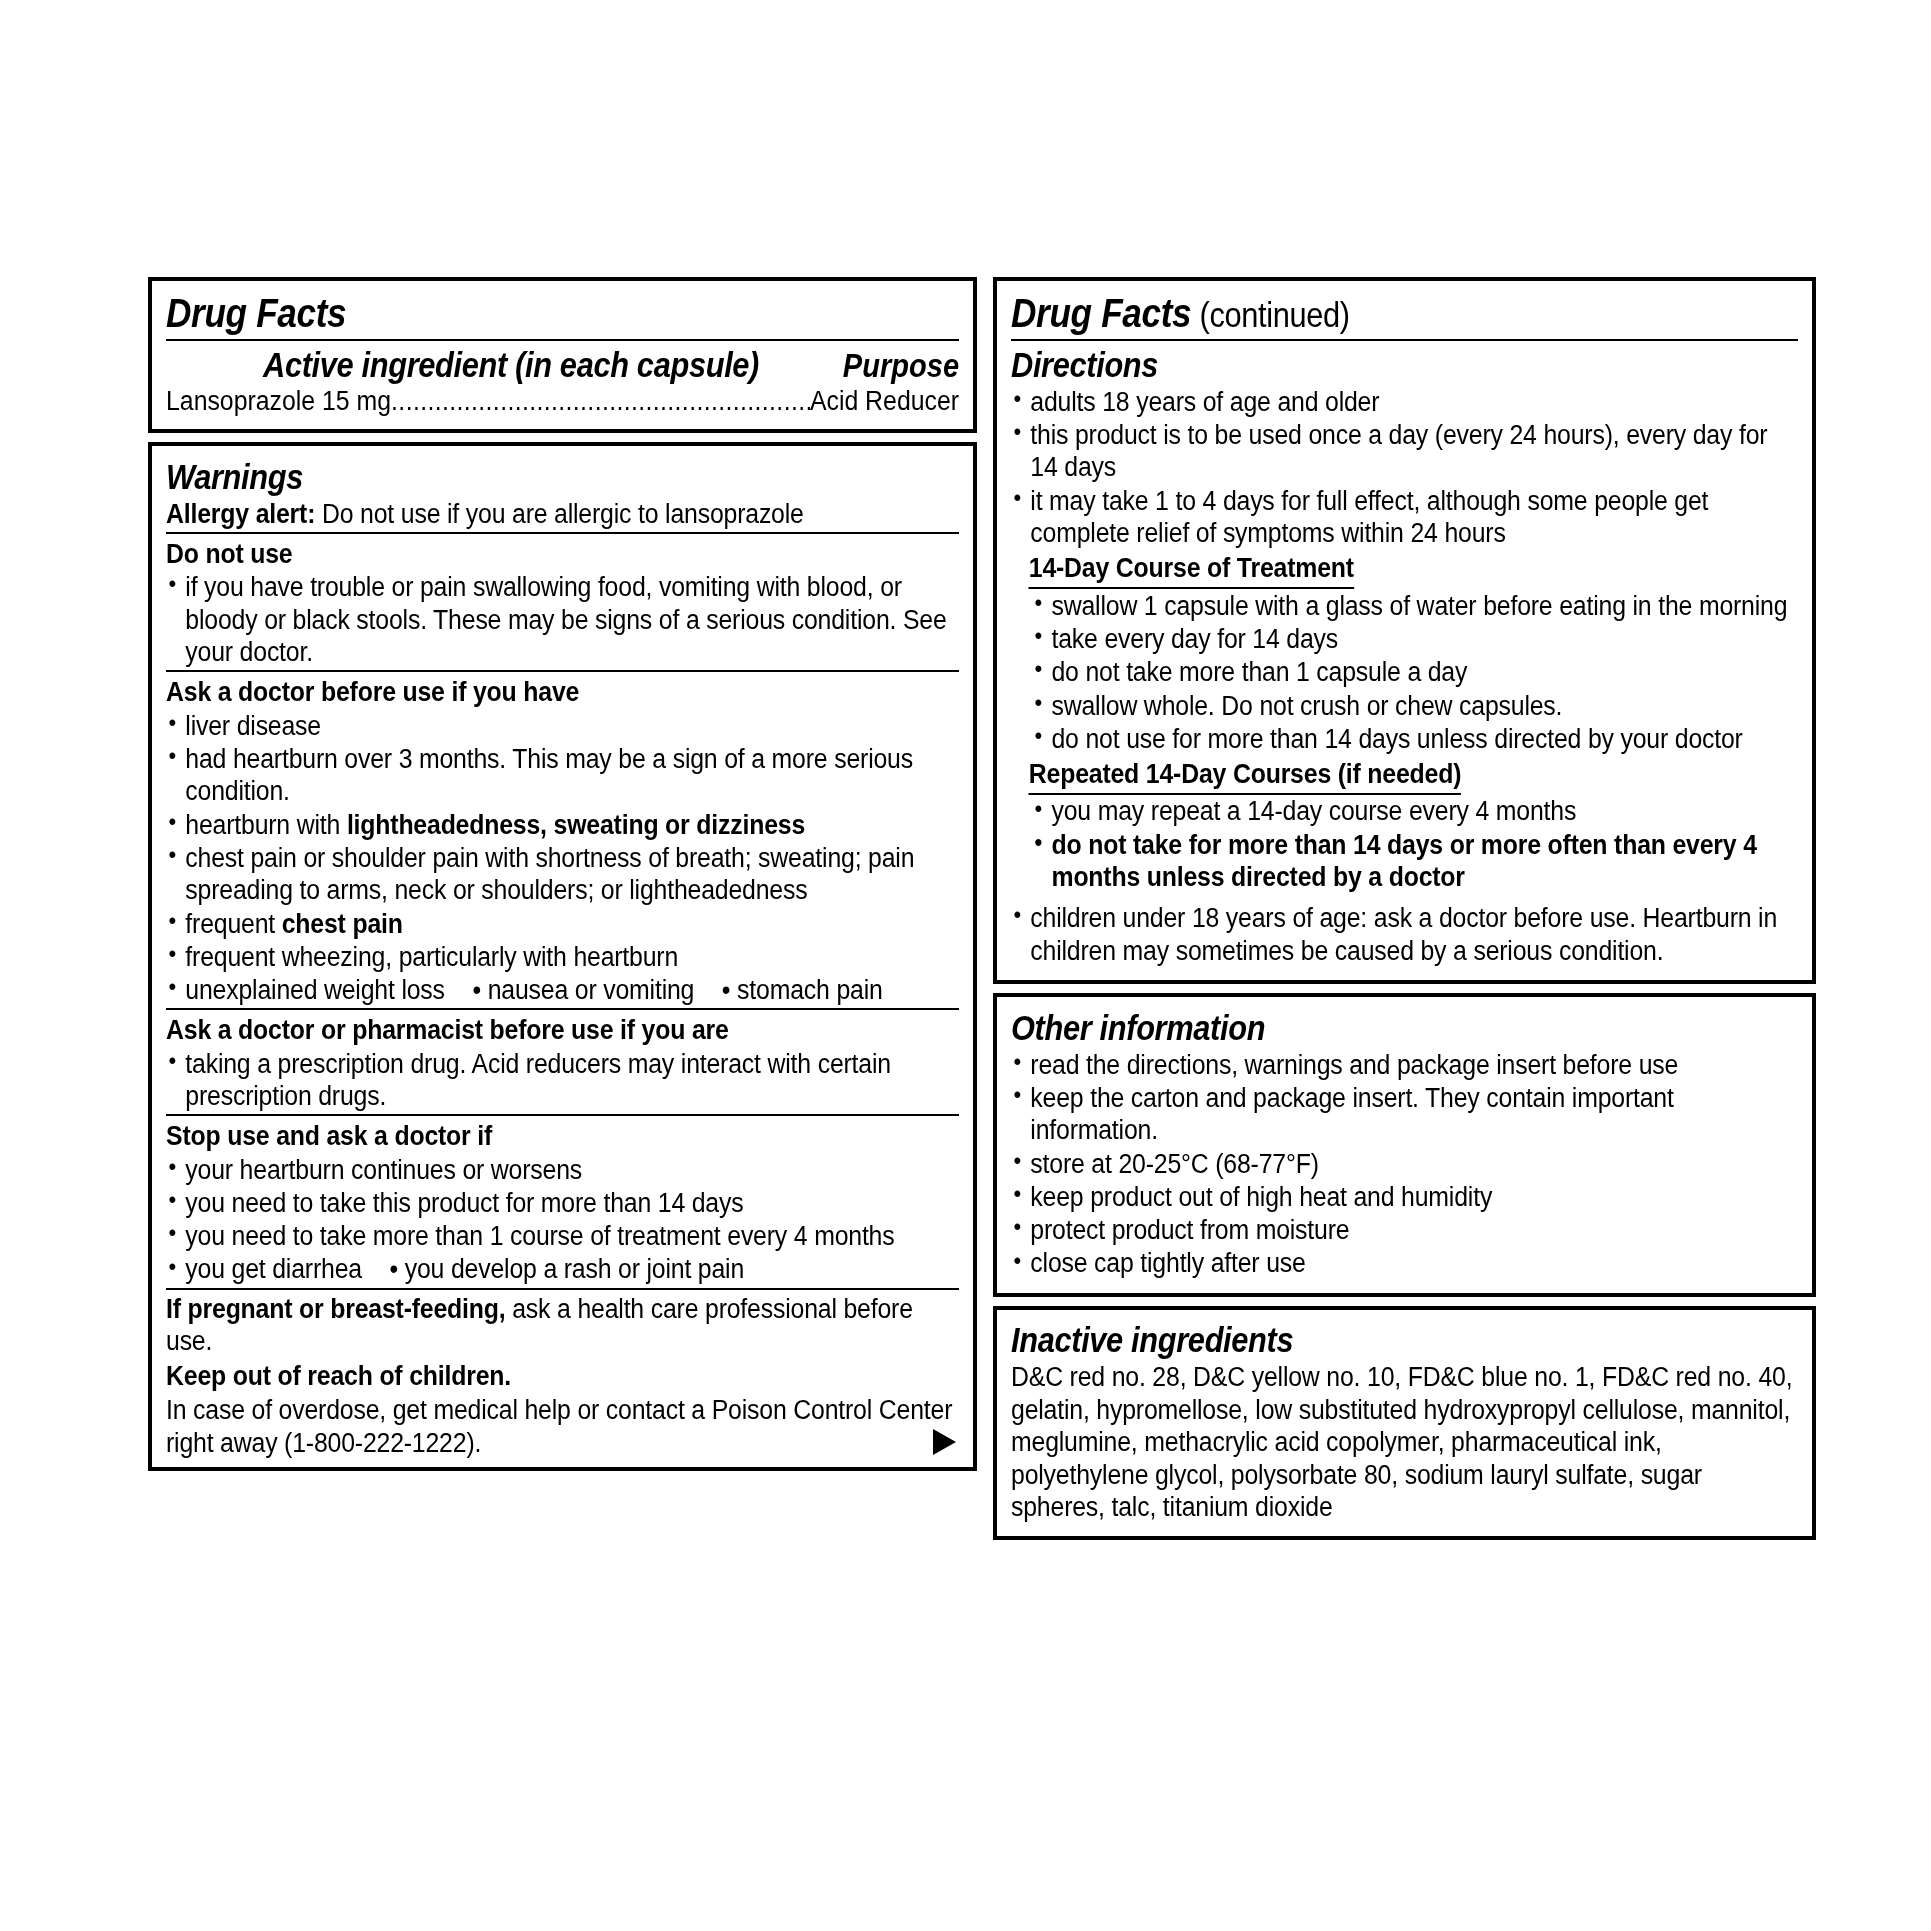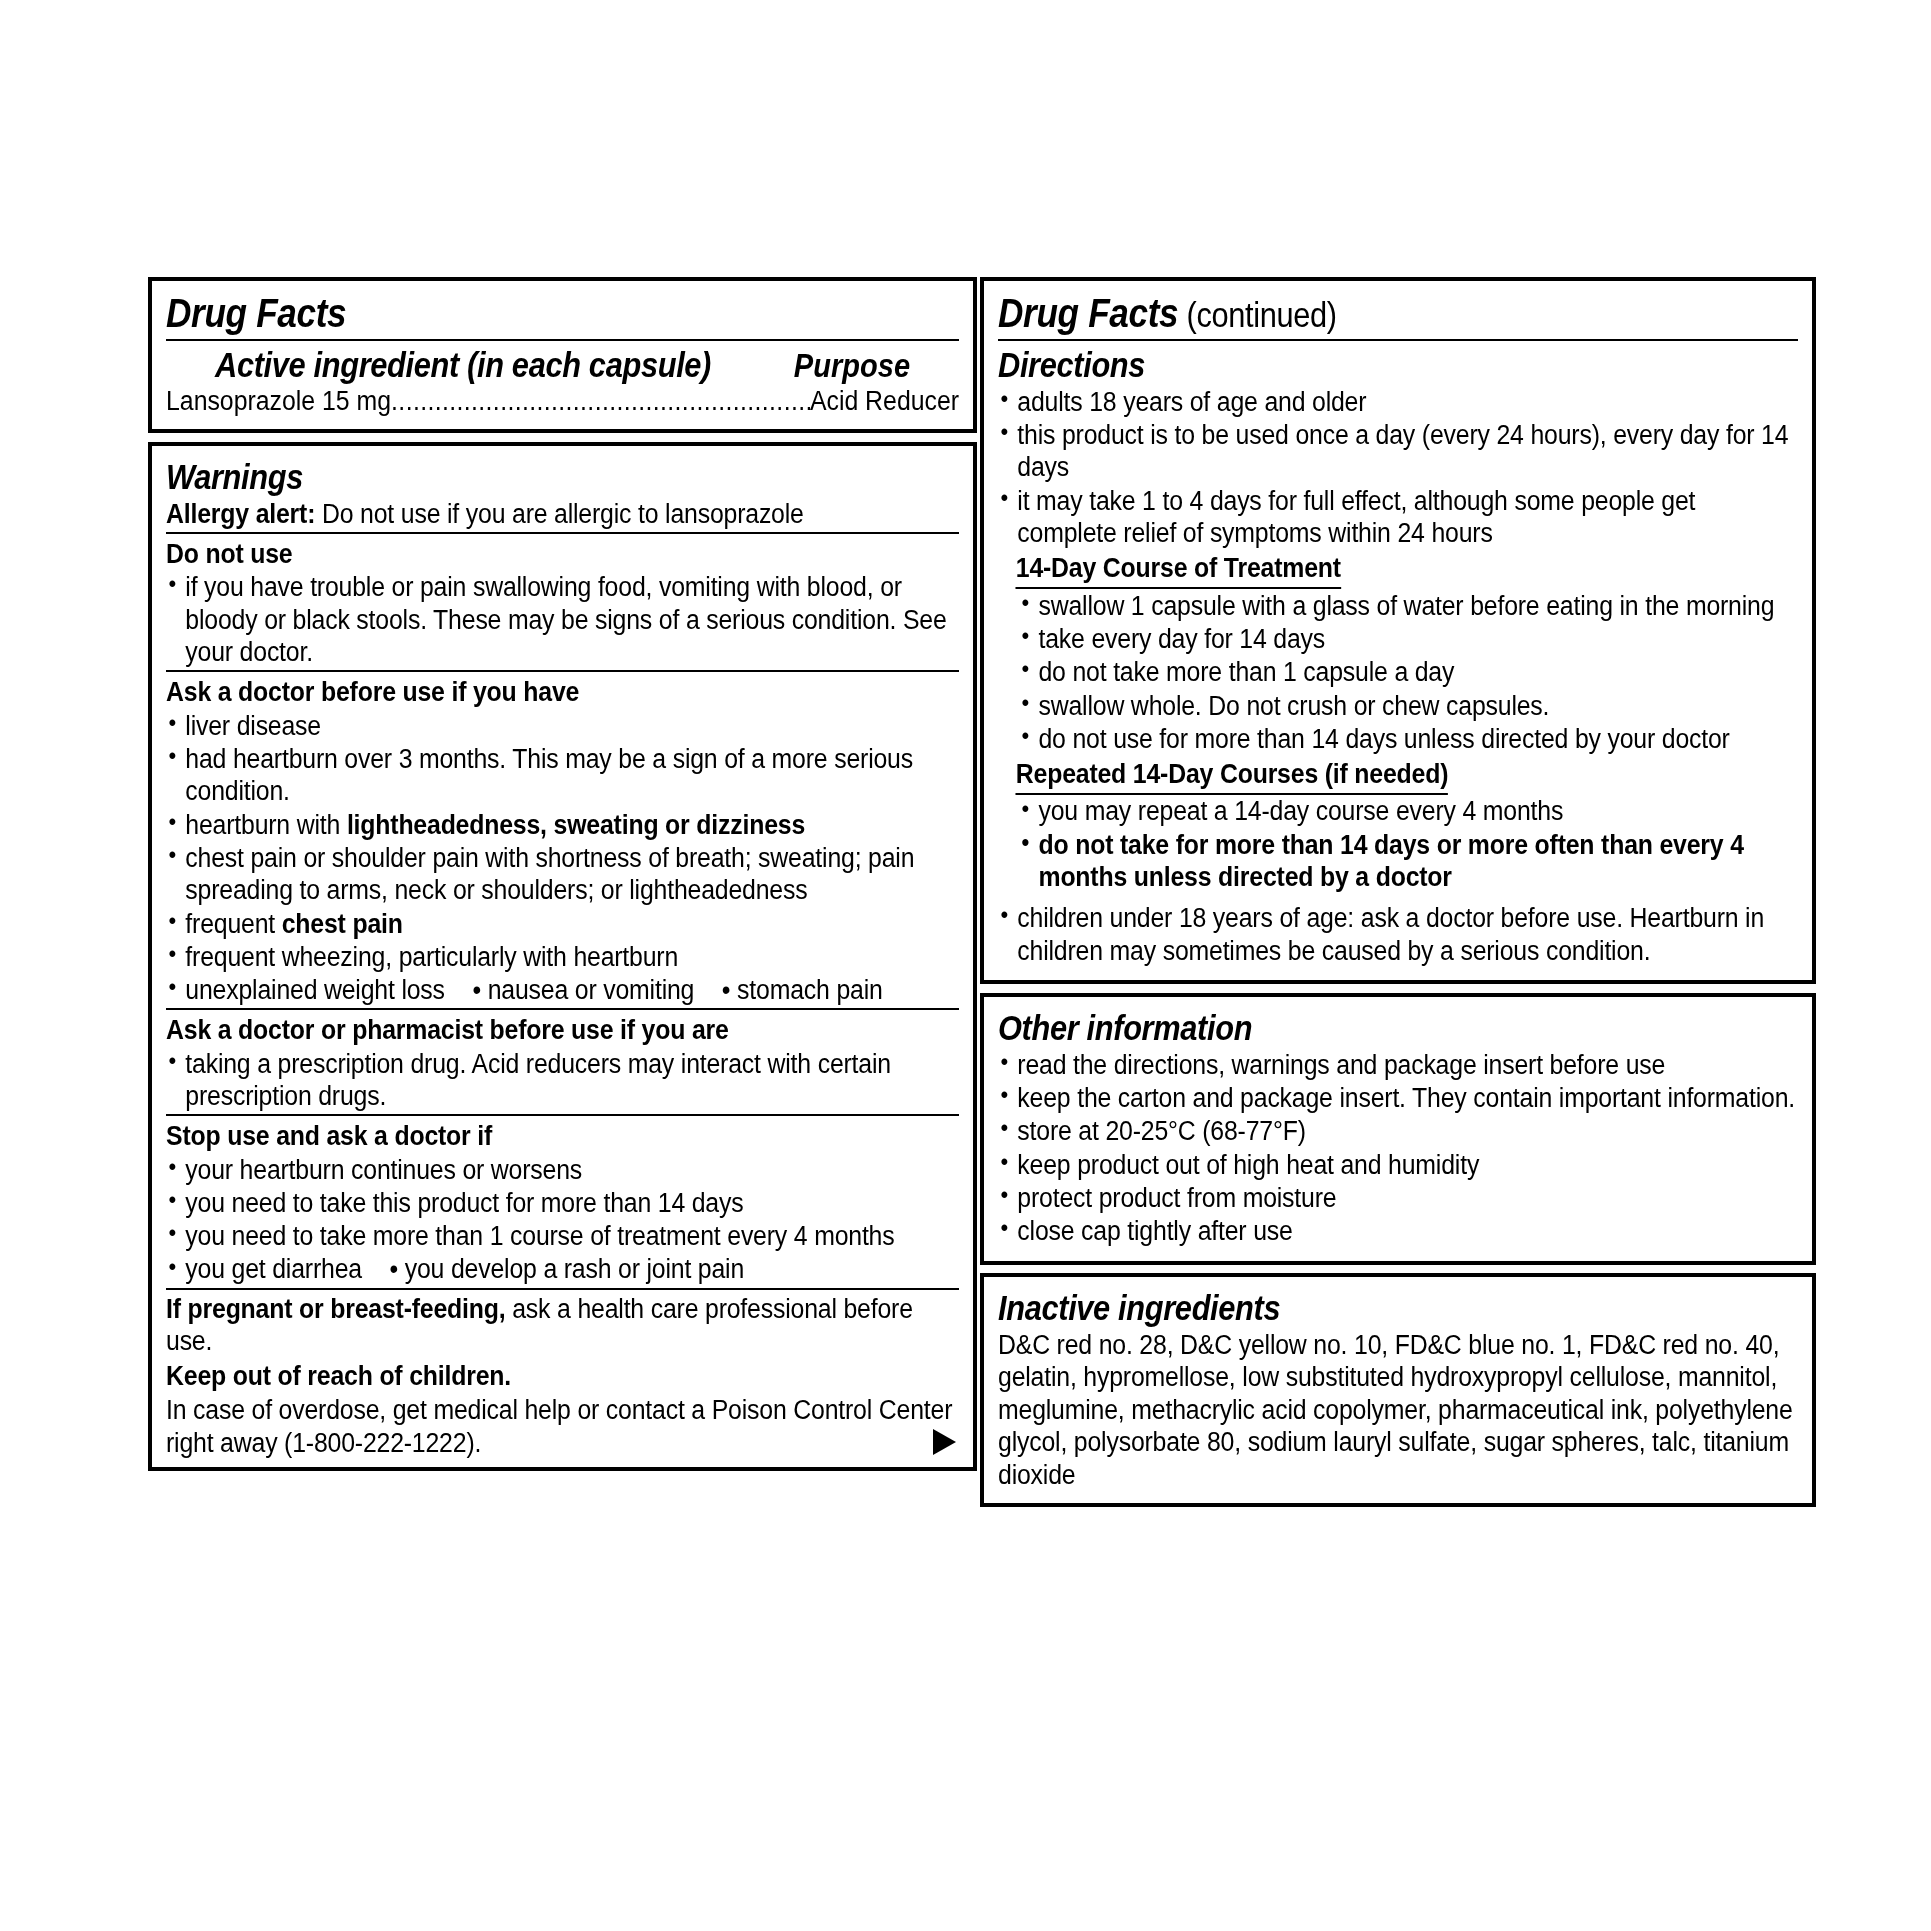--- a/index.html
+++ b/index.html
@@ -24,21 +24,21 @@
     width: 1668px;
     display: flex;
     gap: 0;
     align-items: stretch;
   }
   .col {
     display: flex;
     flex-direction: column;
   }
   .col-left  { width: 829px; }
-  .col-right { width: 839px; margin-left: 3px; }
+  .col-right { width: 839px; margin-left: 16px; }
 
   
   .panel {
     border: 4.4px solid #000;
     background: #fff;
     padding: 0;
   }
   .panel + .panel { margin-top: 8.8px; }
 
   .pad { padding: 8.8px 14px 12.3px 14px; }
@@ -69,21 +69,21 @@
     font-size: 35px;
     line-height: 1.12;
     letter-spacing: -0.4px;
     transform: scaleX(0.88);
     transform-origin: left center;
     white-space: nowrap;
     margin: 1.8px 0 1.8px 0;
   }
   .sec-head-row {
     display: flex;
-    justify-content: center;
+    justify-content: flex-end;
     align-items: baseline;
   }
   .sec-head-row .sec-head { margin: 0; }
   .sec-head-row .purpose {
     font-style: italic; font-weight: bold; font-size: 33px;
     transform: scaleX(0.88); transform-origin: right center;
     white-space: nowrap;
   }
 
   .body-txt {

